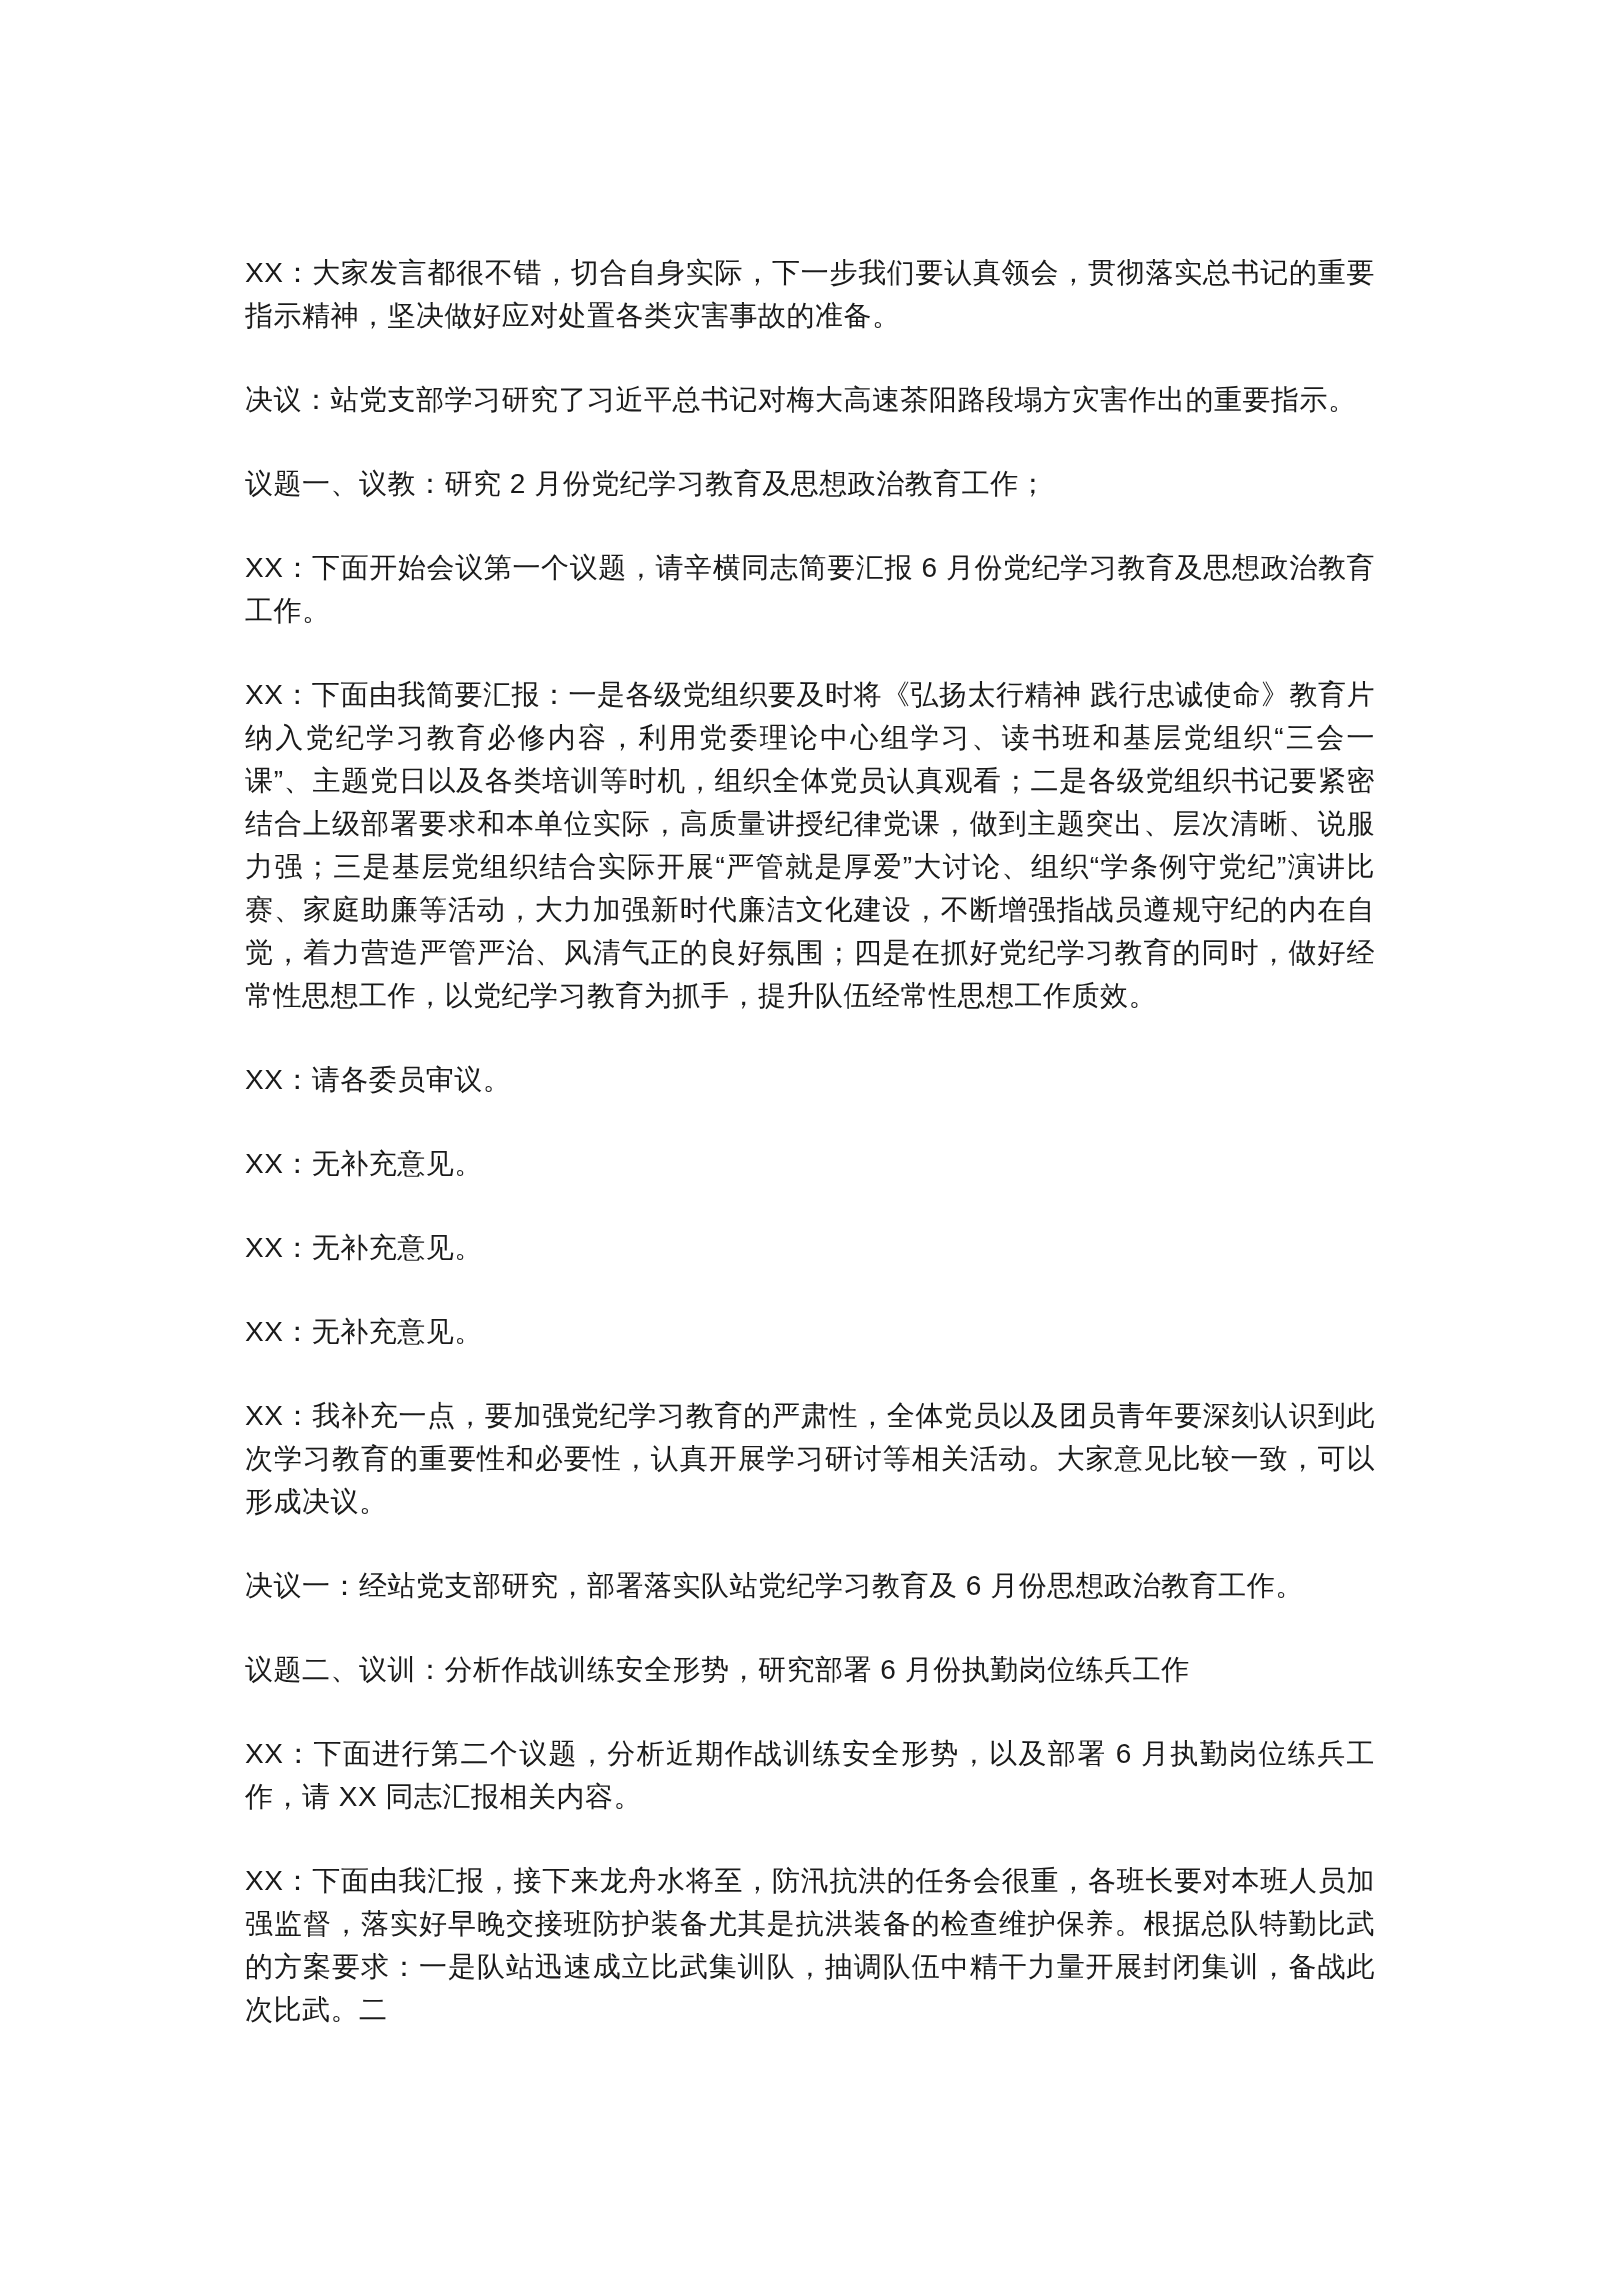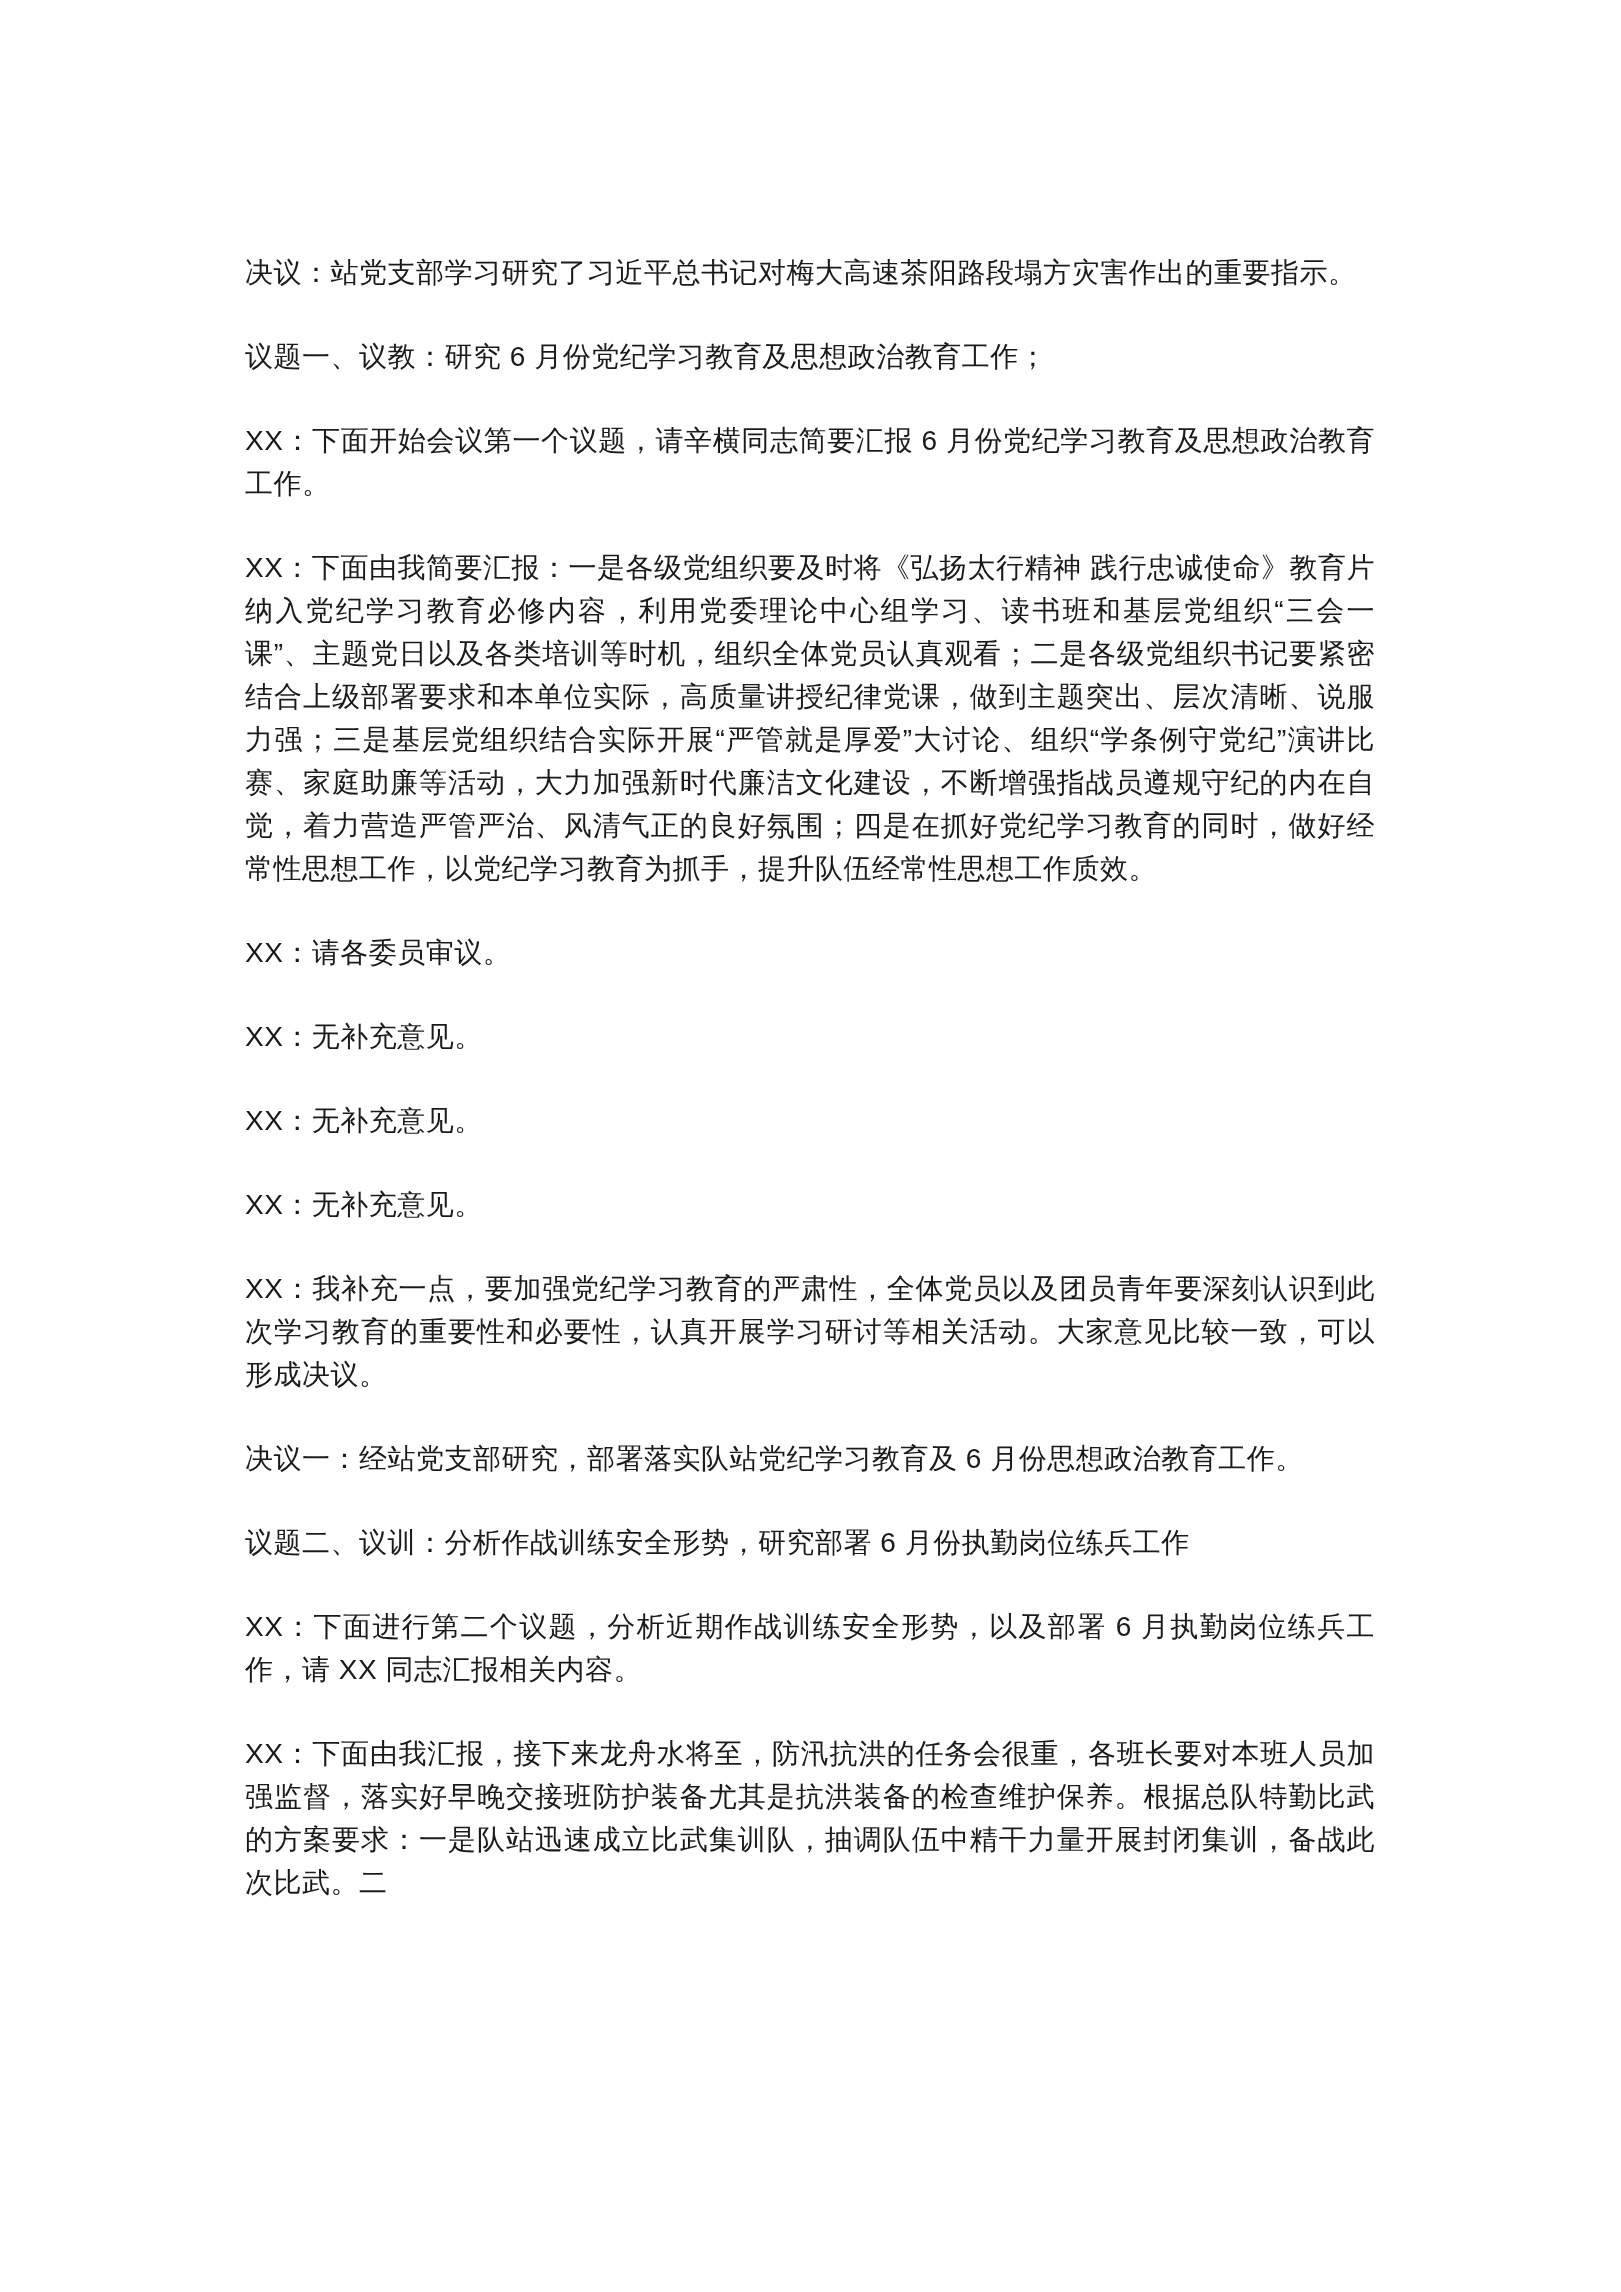--- a/index.html
+++ b/index.html
@@ -30,22 +30,23 @@
       word-break: break-all;
     }
     .doc-paragraph:last-child {
       margin-bottom: 8px;
     }
   </style>
 </head>
 <body style="background: rgb(255, 255, 255);">
 
 <div class="page">
+    <p class="doc-paragraph" style="color: rgb(26, 26, 26);">XX：大家发言都很不错，切合自身实际，下一步我们要认真领会，贯彻落实总书记的重要指示精神，坚决做好应对处置各类灾害事故的准备。</p>
     <p class="doc-paragraph" style="color: rgb(26, 26, 26);">决议：站党支部学习研究了习近平总书记对梅大高速茶阳路段塌方灾害作出的重要指示。</p>
-    <p class="doc-paragraph" style="color: rgb(26, 26, 26);">议题一、议教：研究 6 月份党纪学习教育及思想政治教育工作；</p>
+    <p class="doc-paragraph" style="color: rgb(26, 26, 26);">议题一、议教：研究 2 月份党纪学习教育及思想政治教育工作；</p>
     <p class="doc-paragraph" style="color: rgb(26, 26, 26);">XX：下面开始会议第一个议题，请辛横同志简要汇报 6 月份党纪学习教育及思想政治教育工作。</p>
     <p class="doc-paragraph" style="color: rgb(26, 26, 26);">XX：下面由我简要汇报：一是各级党组织要及时将《弘扬太行精神 践行忠诚使命》教育片纳入党纪学习教育必修内容，利用党委理论中心组学习、读书班和基层党组织“三会一课”、主题党日以及各类培训等时机，组织全体党员认真观看；二是各级党组织书记要紧密结合上级部署要求和本单位实际，高质量讲授纪律党课，做到主题突出、层次清晰、说服力强；三是基层党组织结合实际开展“严管就是厚爱”大讨论、组织“学条例守党纪”演讲比赛、家庭助廉等活动，大力加强新时代廉洁文化建设，不断增强指战员遵规守纪的内在自觉，着力营造严管严治、风清气正的良好氛围；四是在抓好党纪学习教育的同时，做好经常性思想工作，以党纪学习教育为抓手，提升队伍经常性思想工作质效。</p>
     <p class="doc-paragraph" style="color: rgb(26, 26, 26);">XX：请各委员审议。</p>
     <p class="doc-paragraph" style="color: rgb(26, 26, 26);">XX：无补充意见。</p>
     <p class="doc-paragraph" style="color: rgb(26, 26, 26);">XX：无补充意见。</p>
     <p class="doc-paragraph" style="color: rgb(26, 26, 26);">XX：无补充意见。</p>
     <p class="doc-paragraph" style="color: rgb(26, 26, 26);">XX：我补充一点，要加强党纪学习教育的严肃性，全体党员以及团员青年要深刻认识到此次学习教育的重要性和必要性，认真开展学习研讨等相关活动。大家意见比较一致，可以形成决议。</p>
     <p class="doc-paragraph" style="color: rgb(26, 26, 26);">决议一：经站党支部研究，部署落实队站党纪学习教育及 6 月份思想政治教育工作。</p>
     <p class="doc-paragraph" style="color: rgb(26, 26, 26);">议题二、议训：分析作战训练安全形势，研究部署 6 月份执勤岗位练兵工作</p>
     <p class="doc-paragraph" style="color: rgb(26, 26, 26);">XX：下面进行第二个议题，分析近期作战训练安全形势，以及部署 6 月执勤岗位练兵工作，请 XX 同志汇报相关内容。</p>

